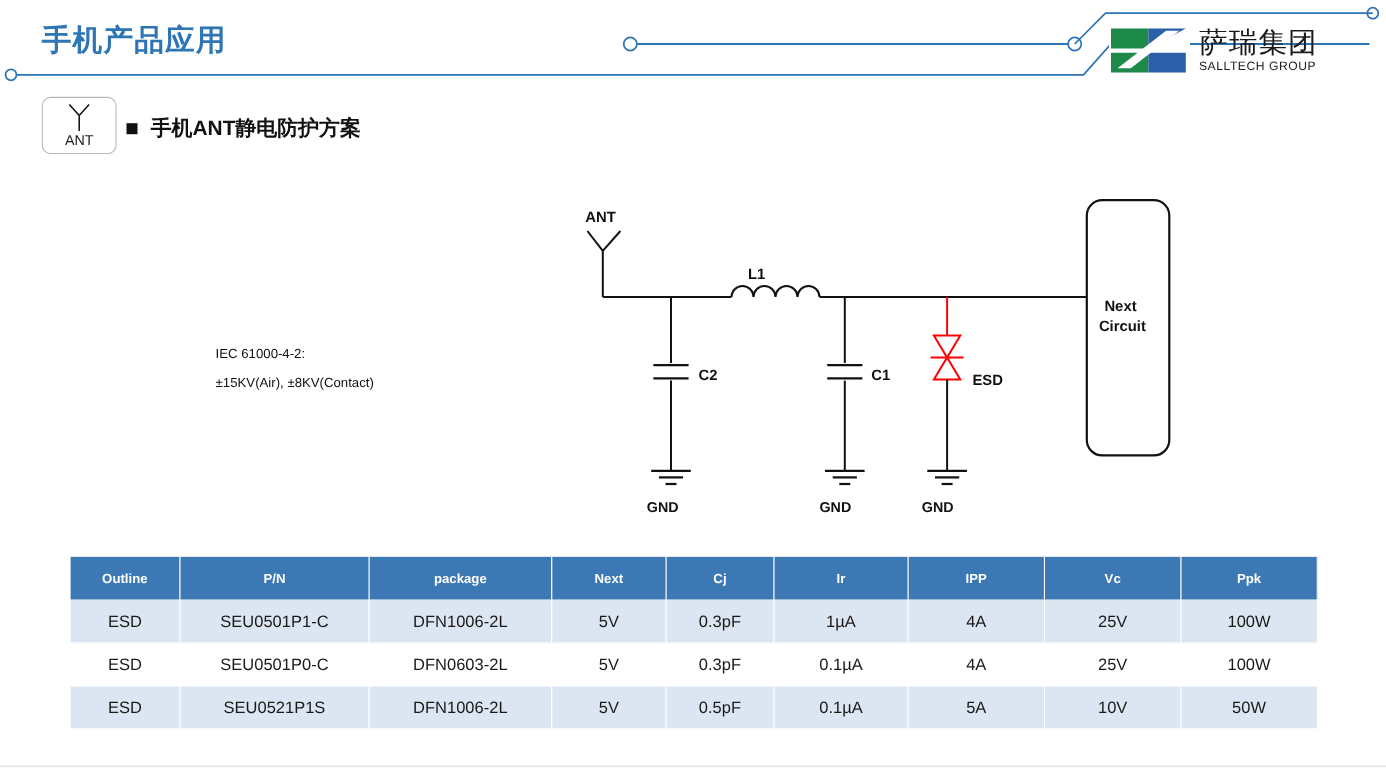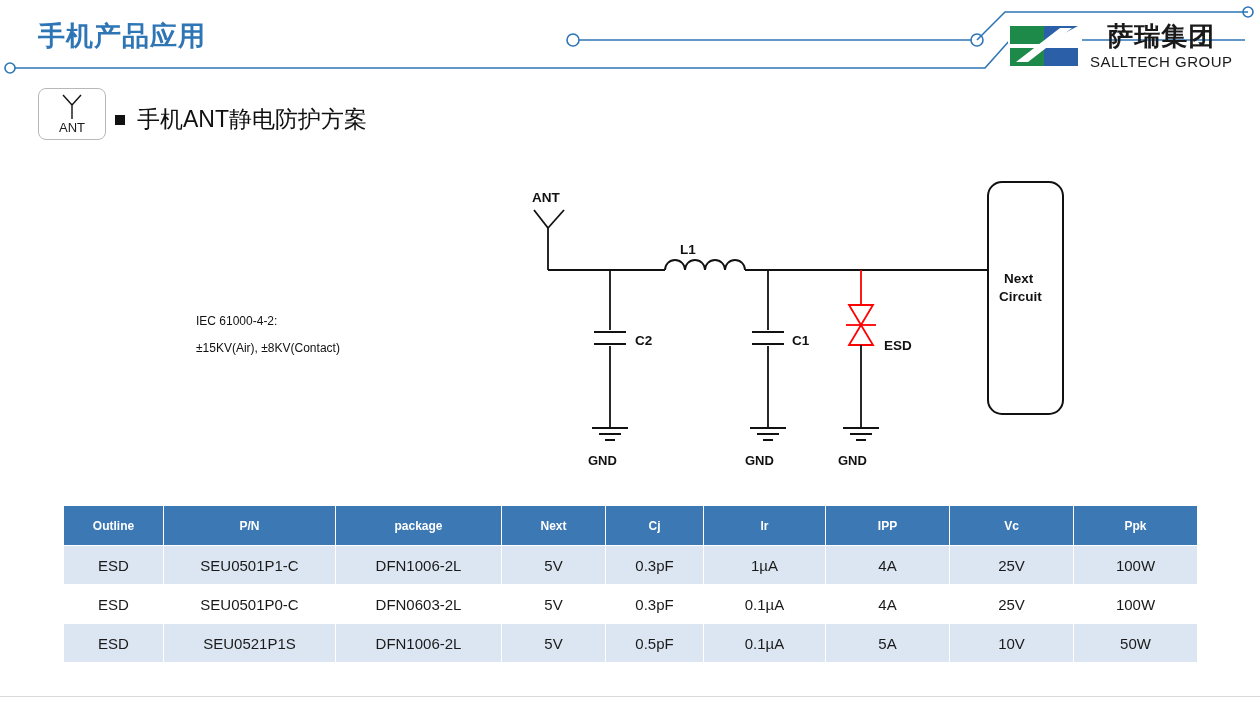--- a/index.html
+++ b/index.html
@@ -38,29 +38,28 @@
     display: flex;
     align-items: center;
   }
   .logo-mark {
     width: 74px; height: 48px;
     position: relative;
     flex: 0 0 auto;
   }
   .logo-cn {
     font-size: 26px;
-    font-weight: bold;
+    font-weight: normal;
     color: #1a1a1a;
     line-height: 1;
     margin-left: 8px;
     letter-spacing: 1px;
-    text-align: center;
   }
   .logo-en {
-    font-size: 15px;
+    font-size: 11px;
     color: #1a1a1a;
     letter-spacing: 0.5px;
     margin-left: 8px;
     margin-top: 4px;
   }
   .logo-text-wrap { display: flex; flex-direction: column; justify-content: center; }
 
   
   .ant-badge {
     position: absolute;
@@ -76,22 +75,22 @@
     padding-top: 4px;
   }
   .ant-badge .label {
     font-size: 13px;
     color: #1a1a1a;
     margin-top: 1px;
   }
   .section-title {
     position: absolute;
     left: 115px; top: 104px;
-    font-size: 23px;
-    font-weight: normal;
+    font-size: 19px;
+    font-weight: bold;
     color: #111111;
     display: flex;
     align-items: center;
   }
   .sq-bullet {
     width: 10px; height: 10px;
     background: #111;
     display: inline-block;
     margin-right: 12px;
   }

